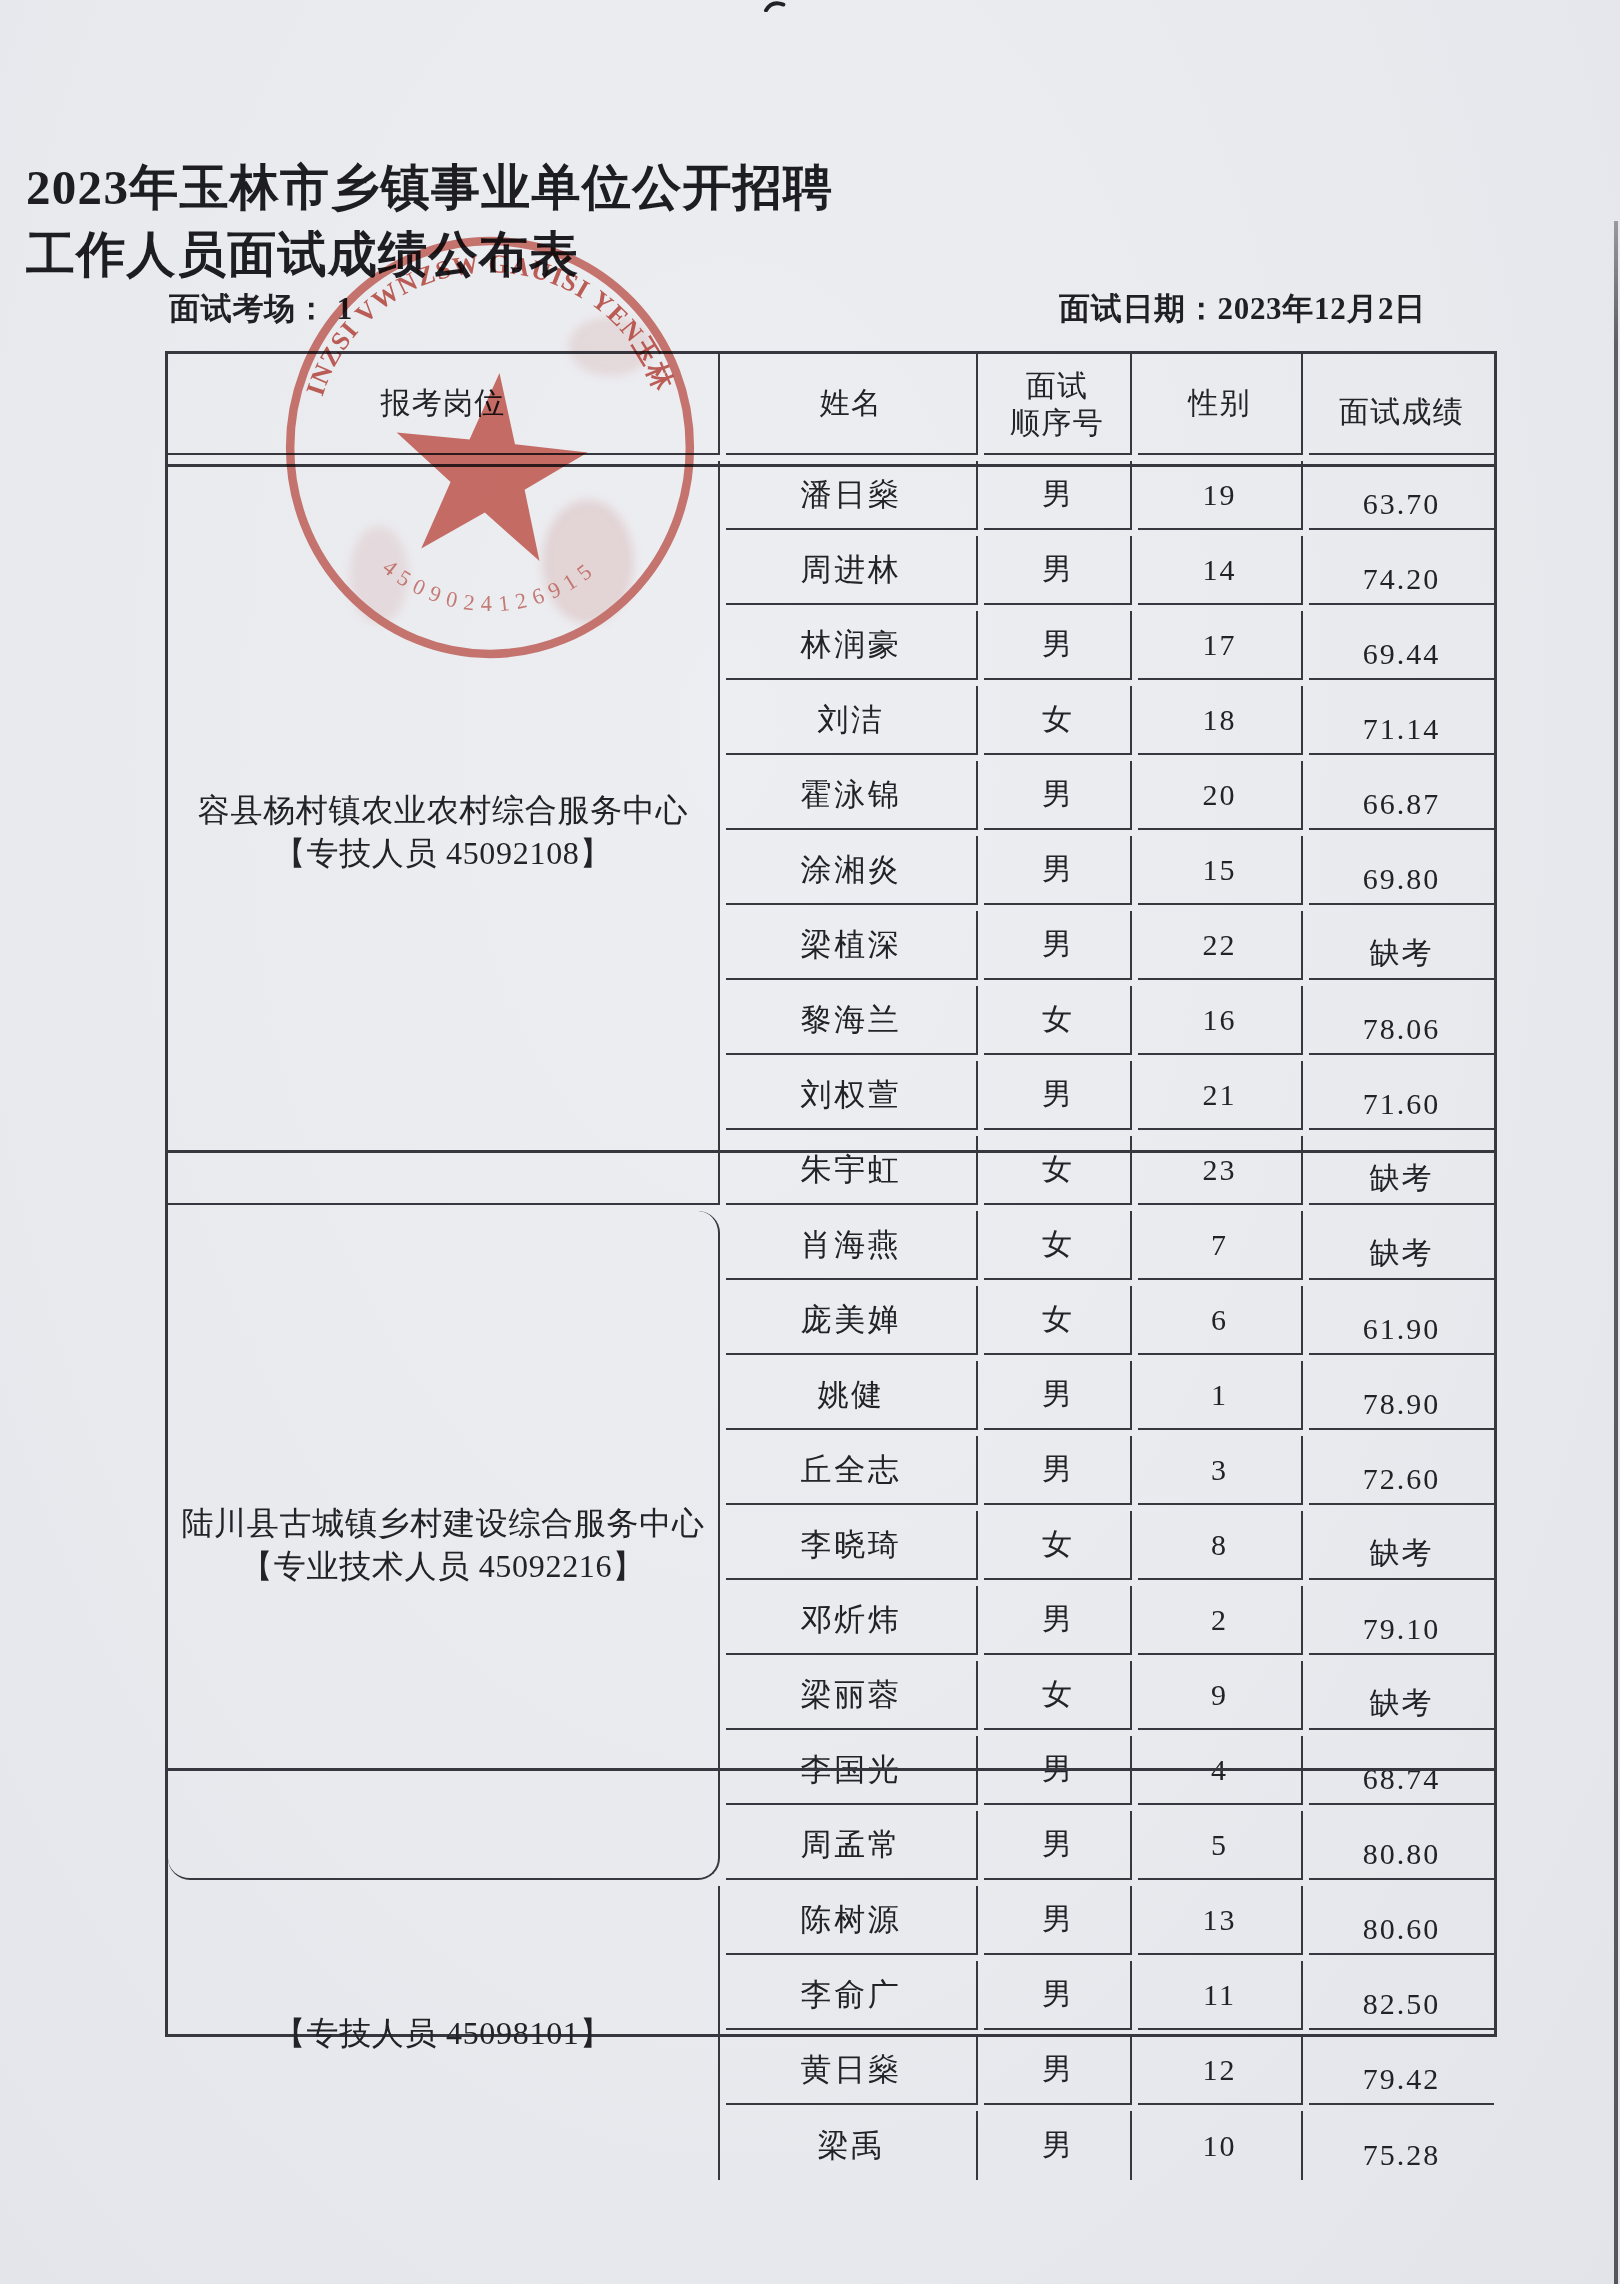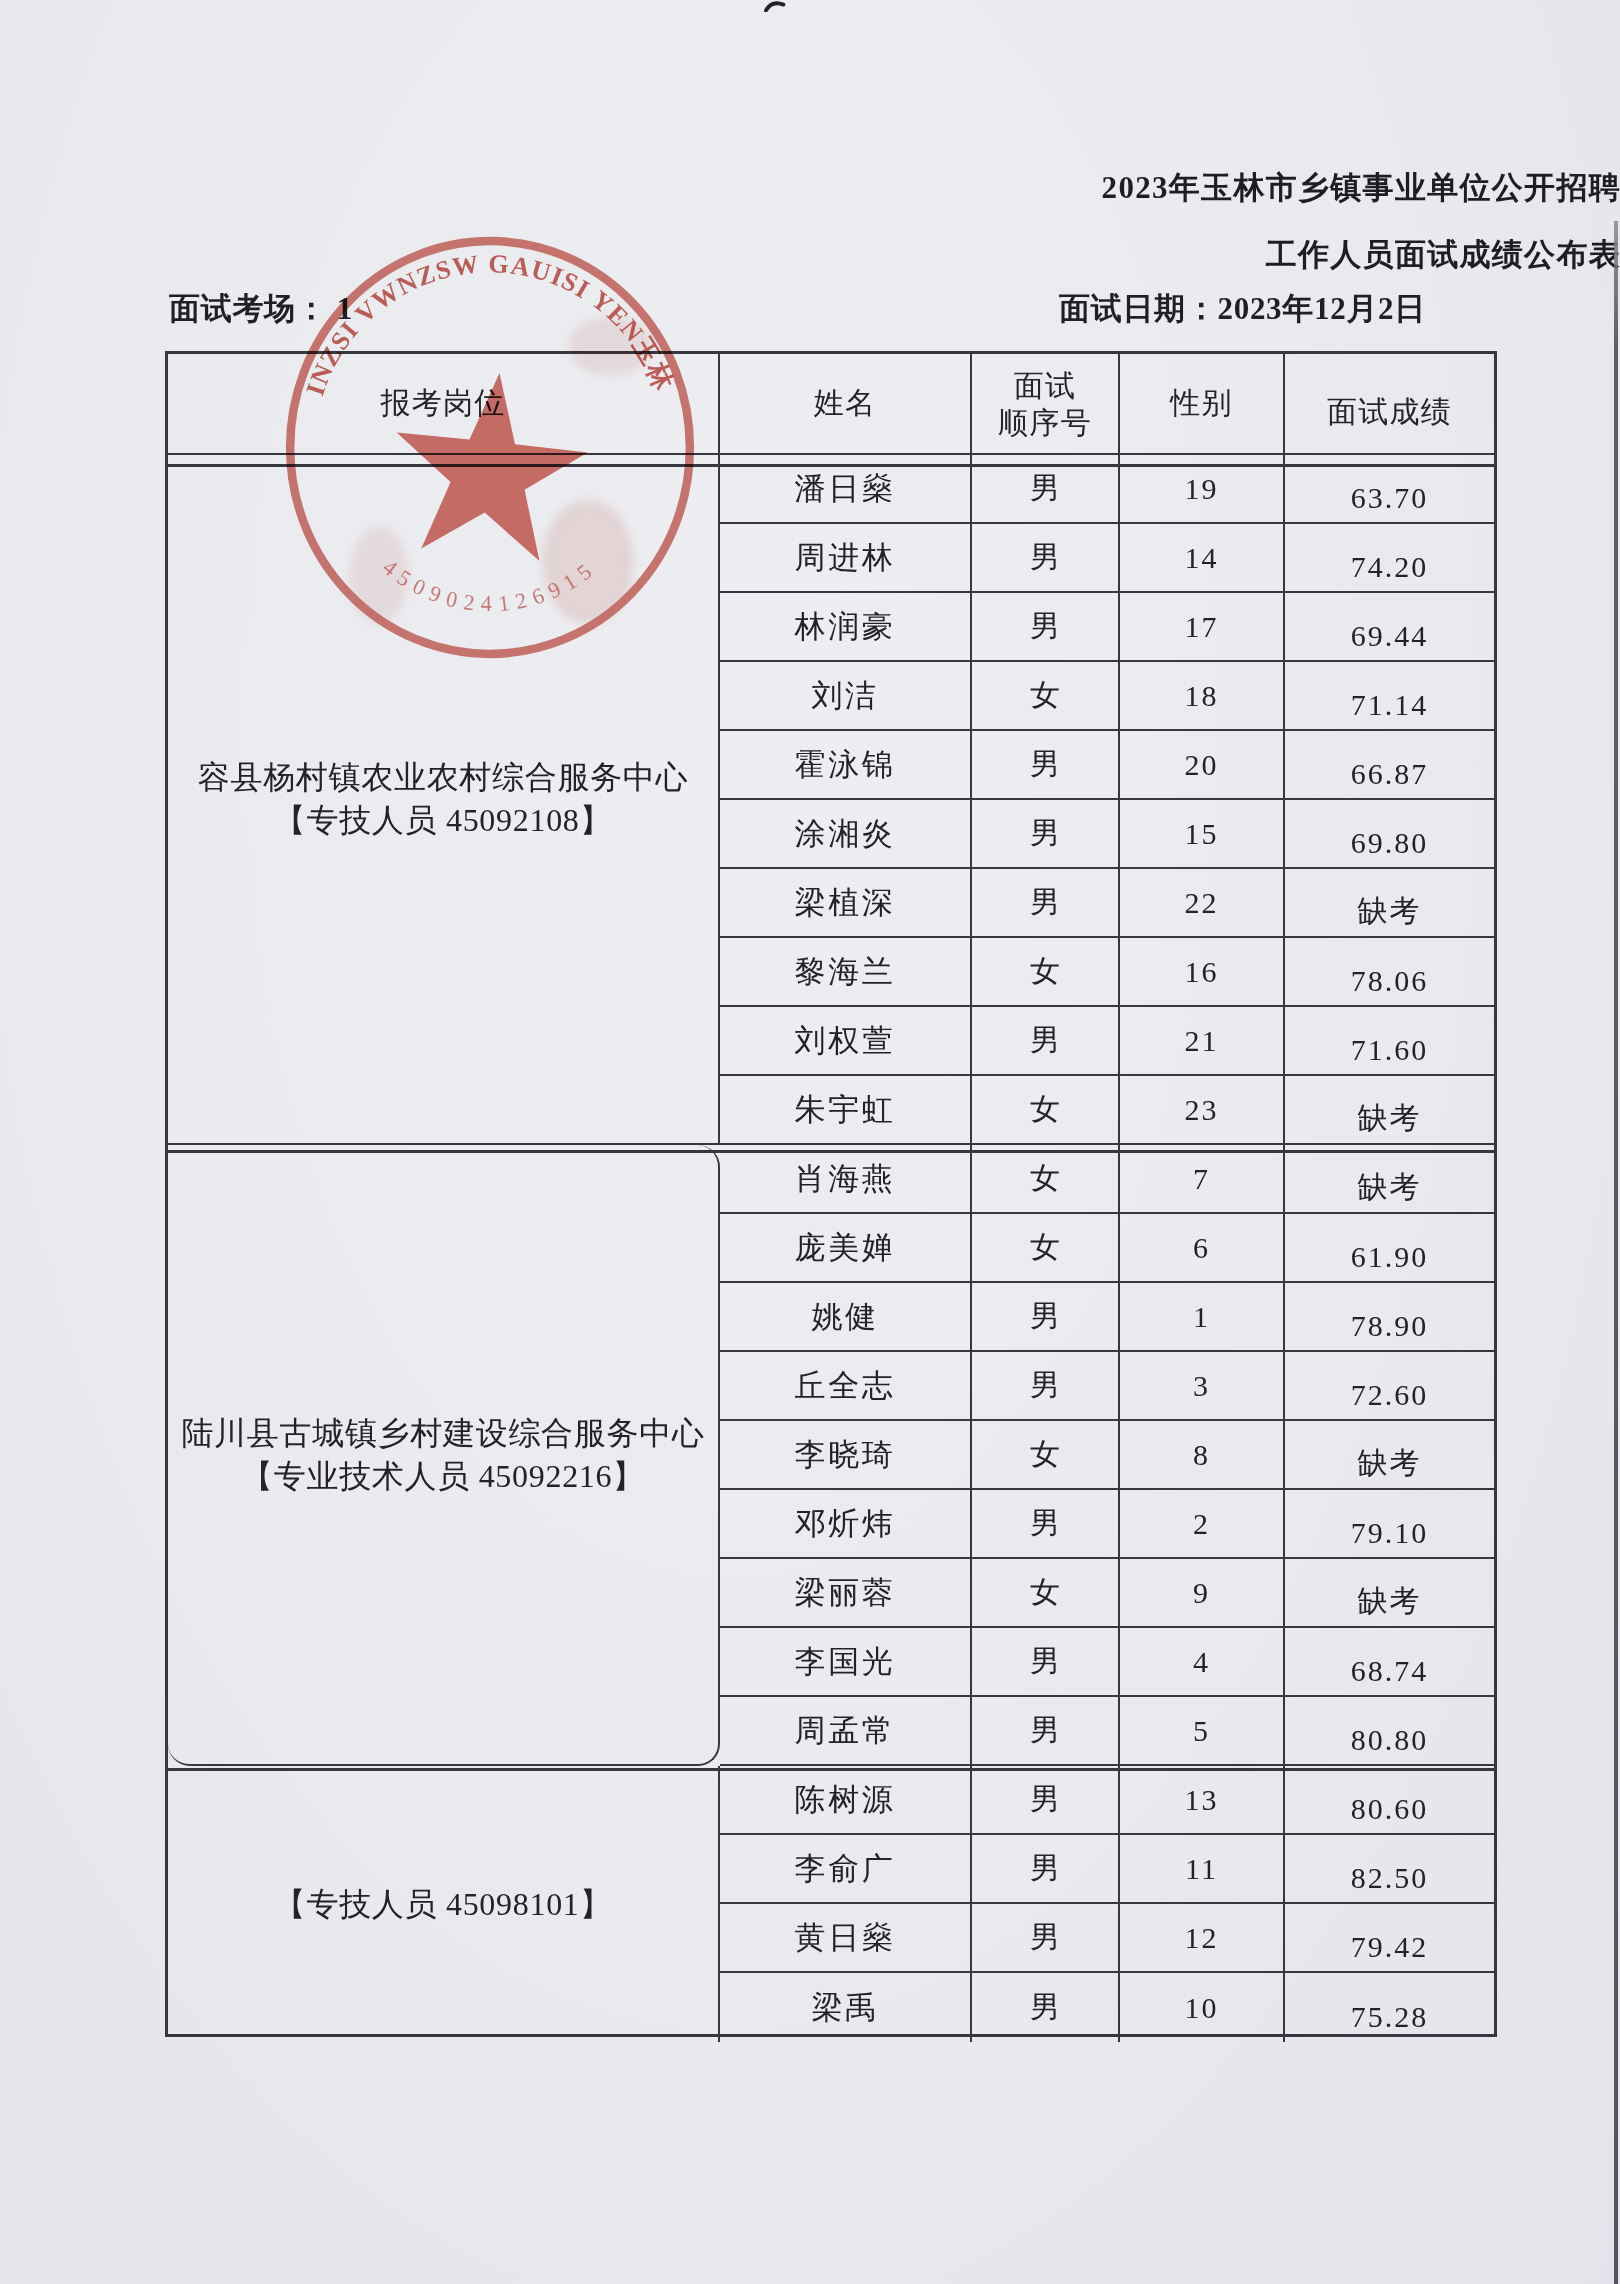--- a/index.html
+++ b/index.html
@@ -5,35 +5,36 @@
   html,body{margin:0;padding:0;background:#d8d9dd;}
   .paper{
     position:relative;
     width:1621px;height:2284px;
     background:radial-gradient(ellipse at 45% 32%, #edeef2 0%, #e9eaee 55%, #e3e4e9 100%);
     font-family:"Liberation Serif","DejaVu Serif",serif;
     color:#222227;
     overflow:hidden;
   }
   
-  .title{position:absolute;left:26px;top:154px;width:1595px;text-align:right;
-         font-weight:bold;font-size:31px;line-height:67px;letter-spacing:1.3px;color:#1d1d22;}
+  .title{position:absolute;left:26px;top:154px;width:1595px;text-align:left;
+         font-weight:bold;font-size:49px;line-height:67px;letter-spacing:1.3px;color:#1d1d22;}
   
   .meta{position:absolute;top:288px;font-size:31px;font-weight:bold;color:#1f1f24;letter-spacing:0.7px;}
   .meta-left{left:169px;}
   .meta-right{left:1059px;}
   .meta .v{margin-left:9.2px;}
   
   .table{
     position:absolute;left:165px;top:351px;width:1332px;height:1686px;
     box-sizing:border-box;border:3.3px solid #37383f;
     display:grid;
     grid-template-columns:552px 252px 148px 165px 1fr;
     grid-template-rows:101px;
     grid-auto-rows:69px;
+    gap:6px;
   }
   .c{box-sizing:border-box;border-right:2.6px solid #37383f;border-bottom:2.6px solid #37383f;
      display:flex;align-items:center;justify-content:center;text-align:center;}
   .c.nr{border-right:none;margin-top:18px;}
   .c.nb{border-bottom:none;}
   .h{font-size:30px;color:#232328;letter-spacing:1.3px;}
   .h.two{flex-direction:column;line-height:37px;}
   .pos{flex-direction:column;line-height:43px;}
   .pl1,.pl2{font-size:32px;letter-spacing:0.7px;text-align:right;}
   .nm{font-size:31px;letter-spacing:2.6px;}

